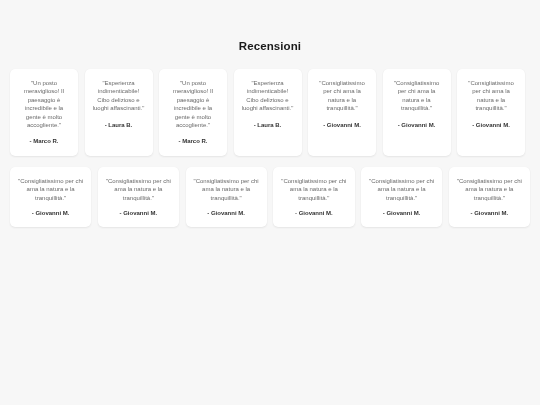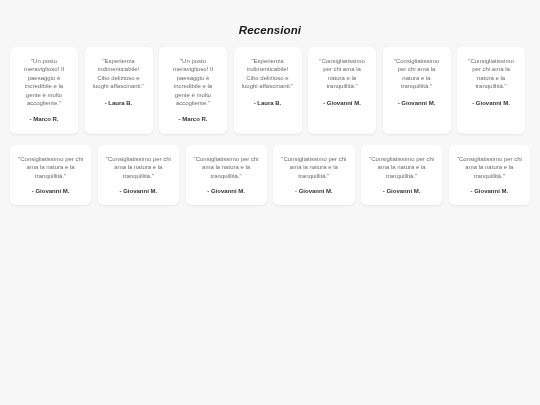--- a/index.html
+++ b/index.html
@@ -18,25 +18,24 @@
     height: 405px;
     box-sizing: border-box;
     padding: 0 10px;
   }
   .section-title {
     text-align: center;
     font-size: 11.5px;
     font-weight: bold;
     color: #1a1a1a;
     letter-spacing: 0.1px;
-    margin: 0;
+    margin: 16px;
     padding-top: 23px;
     padding-bottom: 0;
     line-height: 14px;
-    font-style: italic;
   }
   .reviews-row {
     display: flex;
     flex-direction: row;
     align-items: stretch;
     justify-content: flex-start;
     gap: 6.5px;
   }
   .row-1 {
     margin-top: 10px;

